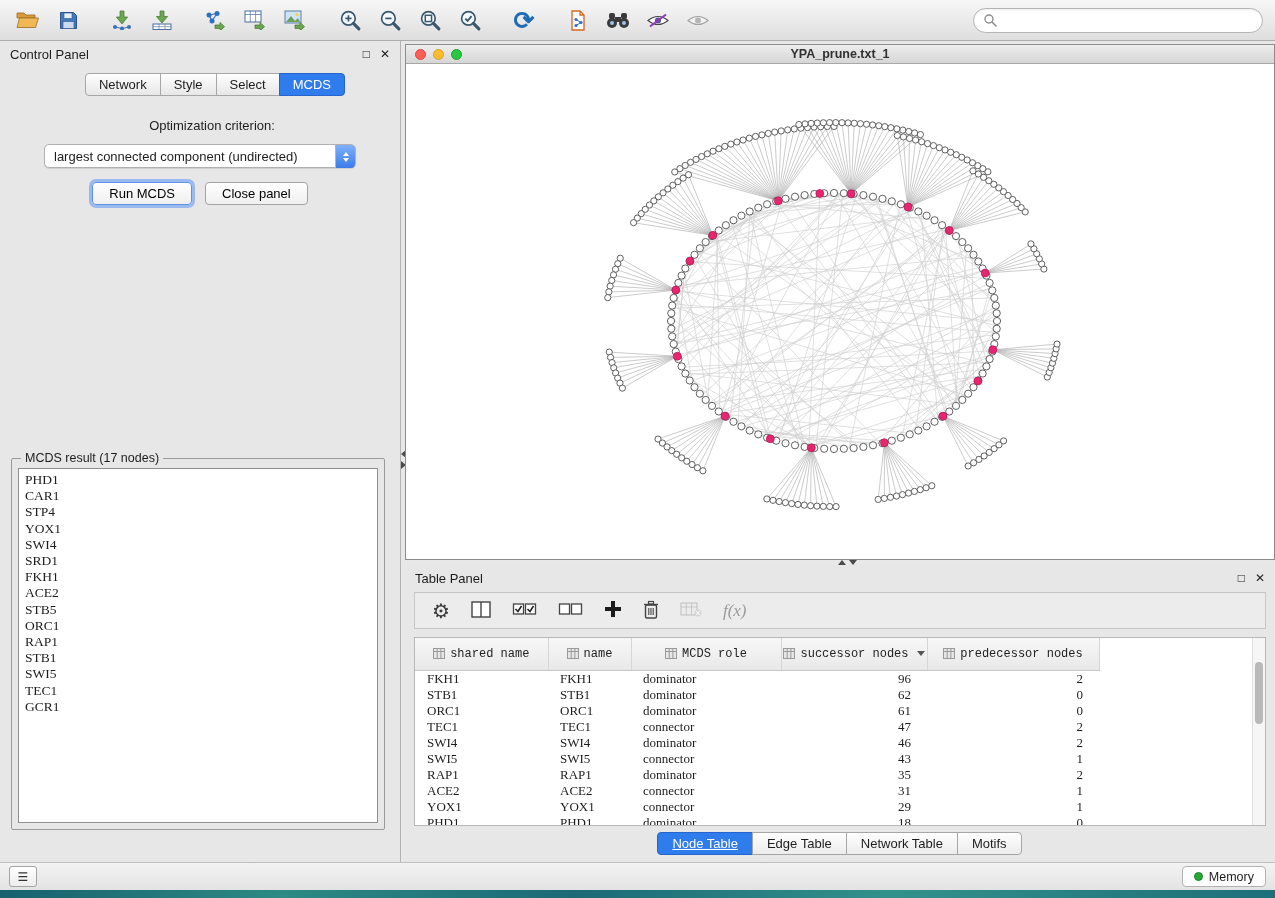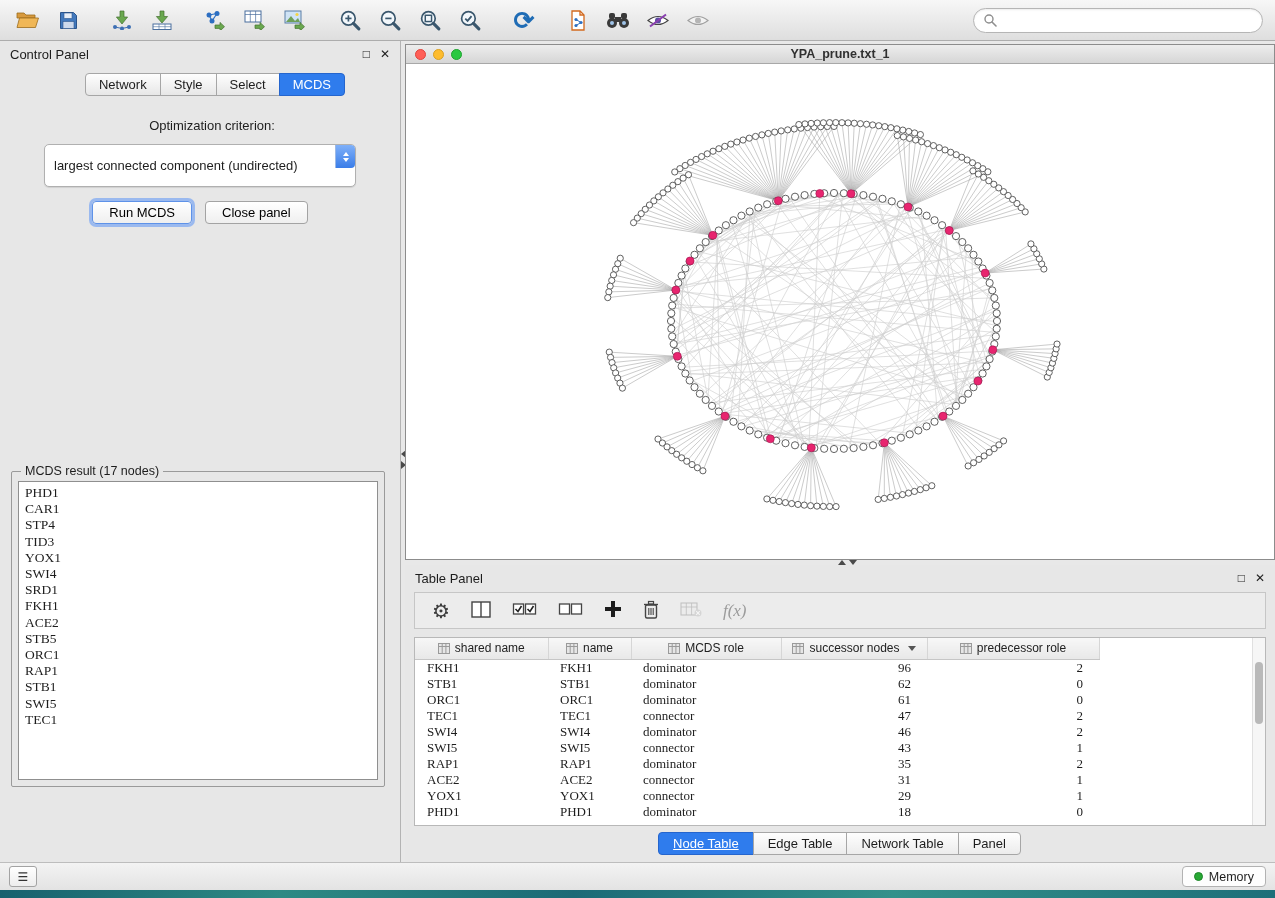--- a/index.html
+++ b/index.html
@@ -18,28 +18,28 @@
   .control-panel{position:absolute;left:0;top:41px;width:401px;height:821px;background:#e7e7e7;border-right:1px solid #b3b3b3;}
   .panel-header{height:26px;display:flex;align-items:center;padding:0 10px;font-size:13px;}
   .win-controls{margin-left:auto;display:flex;gap:10px;font-size:12px;color:#222;}
   .win-controls span{cursor:default;}
   .tabbar{display:flex;justify-content:center;margin-top:6px;margin-left:31px;}
   .tab{padding:3px 13px;border:1px solid #a6a6a6;background:linear-gradient(#fefefe,#e7e7e7);font-size:13px;margin-left:-1px;cursor:default;}
   .tab:first-child{border-radius:4px 0 0 4px;}
   .tab:last-child{border-radius:0 4px 4px 0;}
   .tab.active{background:#2f7ced;border-color:#2565cd;color:#fff;}
   .opt-label{text-align:center;margin-top:22px;font-size:13px;padding-left:24px;}
-  .dropdown{width:312px;height:43px;margin:11px auto 0;background:#fff;border:1px solid #b0b0b0;border-radius:5px;display:flex;align-items:center;padding-left:9px;font-size:13px;position:relative;box-shadow:0 1px 1px rgba(0,0,0,.10);}
+  .dropdown{width:312px;height:24px;margin:11px auto 0;background:#fff;border:1px solid #b0b0b0;border-radius:5px;display:flex;align-items:center;padding-left:9px;font-size:13px;position:relative;box-shadow:0 1px 1px rgba(0,0,0,.10);}
   .dropdown .caps{position:absolute;right:0;top:0;width:20px;height:23px;background:linear-gradient(#7fb0f9,#3a7de8);border-radius:0 4px 4px 0;display:flex;flex-direction:column;align-items:center;justify-content:center;gap:2px;border-left:1px solid #9cb9e6;}
   .tri-up{width:0;height:0;border-left:3.5px solid transparent;border-right:3.5px solid transparent;border-bottom:4.5px solid #fff;}
   .tri-dn{width:0;height:0;border-left:3.5px solid transparent;border-right:3.5px solid transparent;border-top:4.5px solid #fff;}
   .btnrow{display:flex;justify-content:center;gap:13px;margin-top:14px;}
   .mac-btn{padding:3px 16px;background:linear-gradient(#ffffff,#efefef);border:1px solid #a3a3a3;border-radius:4px;font-size:13px;cursor:default;}
   .mac-btn.focused{box-shadow:0 0 0 3px rgba(103,155,245,.6);border-color:#5e92e8;}
-  .result-box{position:absolute;left:11px;width:374px;top:430px;height:316px;border:1px solid #9a9a9a;border-radius:2px;}
+  .result-box{position:absolute;left:11px;width:374px;top:417px;height:372px;border:1px solid #9a9a9a;border-radius:2px;}
   .result-legend{position:absolute;top:-8px;left:9px;background:#e7e7e7;padding:0 4px;font-size:12.5px;}
   .result-list{position:absolute;left:6px;right:6px;top:9px;bottom:6px;background:#fff;border:1px solid #8f8f8f;overflow:hidden;padding:3px 6px;font-family:"Liberation Serif",serif;font-size:13.5px;line-height:16.2px;}
   .mcds-item{white-space:nowrap;cursor:default;}
 
   
   .vsplit-handle{position:absolute;left:401px;top:448px;width:5px;height:22px;display:flex;flex-direction:column;align-items:center;justify-content:center;gap:3px;}
   .h-left{width:0;height:0;border-top:4px solid transparent;border-bottom:4px solid transparent;border-right:5px solid #4a4a4a;}
   .h-right{width:0;height:0;border-top:4px solid transparent;border-bottom:4px solid transparent;border-left:5px solid #4a4a4a;}
   .hsplit-handle{position:absolute;left:836px;top:560px;width:22px;height:5px;display:flex;align-items:center;justify-content:center;gap:3px;}
   .h-up{width:0;height:0;border-left:4px solid transparent;border-right:4px solid transparent;border-bottom:5px solid #4a4a4a;}
@@ -55,21 +55,21 @@
   .light.green{background:#28c840;border:1px solid #1ea32f;}
   .net-canvas{position:absolute;left:0;top:20px;right:0;bottom:0;background:#fff;}
 
   
   .table-panel{position:absolute;left:405px;top:565px;width:870px;height:297px;background:#e7e7e7;}
   .tp-header{height:26px;display:flex;align-items:center;padding:0 10px;font-size:13px;justify-content:flex-end;}
   .tp-toolbar{position:absolute;left:9px;right:9px;top:27px;height:37px;background:#ececec;border:1px solid #c6c6c6;display:flex;align-items:center;gap:21px;padding:0 17px;}
   .fx{font-family:"Liberation Serif",serif;font-style:italic;font-size:17px;color:#9b9b9b;}
   .ntable{position:absolute;left:9px;right:9px;top:72px;bottom:36px;background:#fff;border:1px solid #b8b8b8;overflow:hidden;}
   table{border-collapse:collapse;table-layout:fixed;width:684px;}
-  thead th{background:linear-gradient(#f7f7f7,#e8e8e8);border-right:1px solid #d6d6d6;border-bottom:1px solid #c6c6c6;font-weight:normal;height:21px;font-size:12px;color:#222;cursor:default;}
+  thead th{background:linear-gradient(#f7f7f7,#e8e8e8);border-right:1px solid #d6d6d6;border-bottom:1px solid #c6c6c6;font-weight:normal;height:32px;font-size:12px;color:#222;cursor:default;font-family:Liberation Mono, monospace;}
   .thc{display:flex;align-items:center;justify-content:center;gap:5px;}
   td{height:16px;line-height:16px;padding:0 0 0 12px;font-family:"Liberation Serif",serif;font-size:13px;white-space:nowrap;overflow:hidden;}
   td.num{text-align:right;padding:0 16px 0 0;}
   .sortchev{width:0;height:0;border-left:4px solid transparent;border-right:4px solid transparent;border-top:5px solid #555;margin-left:3px;}
   .vscroll{position:absolute;right:0;top:0;bottom:0;width:13px;background:#f6f6f6;border-left:1px solid #e0e0e0;}
   .vthumb{position:absolute;left:2px;right:2px;top:24px;height:62px;background:#b9b9b9;border-radius:5px;}
   .tp-tabs{position:absolute;left:0;right:0;top:267px;display:flex;justify-content:center;}
   .btab{padding:3px 14px;border:1px solid #a6a6a6;background:linear-gradient(#fefefe,#ececec);font-size:13px;margin-left:-1px;cursor:default;}
   .btab:first-child{border-radius:4px 0 0 4px;text-decoration:underline;}
   .btab:last-child{border-radius:0 4px 4px 0;}
@@ -260,32 +260,32 @@
   <div class="btnrow">
     <button class="mac-btn focused">Run MCDS</button>
     <button class="mac-btn">Close panel</button>
   </div>
   <div class="result-box">
     <div class="result-legend">MCDS result (17 nodes)</div>
     <div class="result-list">
         <div class="mcds-item">PHD1</div>
         <div class="mcds-item">CAR1</div>
         <div class="mcds-item">STP4</div>
-        <div class="mcds-item">TID3</div>
         <div class="mcds-item">YOX1</div>
         <div class="mcds-item">SWI4</div>
         <div class="mcds-item">SRD1</div>
         <div class="mcds-item">FKH1</div>
         <div class="mcds-item">ACE2</div>
         <div class="mcds-item">STB5</div>
         <div class="mcds-item">ORC1</div>
         <div class="mcds-item">RAP1</div>
         <div class="mcds-item">STB1</div>
         <div class="mcds-item">SWI5</div>
         <div class="mcds-item">TEC1</div>
+        <div class="mcds-item">GCR1</div>
       </div>
   </div>
 </div>
 
 <div class="vsplit-handle">
     <span class="h-left"></span>
     <span class="h-right"></span>
   </div>
 <div class="hsplit-handle">
     <span class="h-up"></span>
@@ -1030,21 +1030,21 @@
               </span>
             </th>
           <th>
               <span class="thc">
                 <svg width="12" height="11" viewBox="0 0 12 11">
                   <rect x="0.5" y="0.5" width="11" height="10" fill="#e6e6e6" stroke="#9a9a9a"></rect>
                   <line x1="0.5" y1="3.5" x2="11.5" y2="3.5" stroke="#9a9a9a"></line>
                   <line x1="4.2" y1="0.5" x2="4.2" y2="10.5" stroke="#9a9a9a"></line>
                   <line x1="7.9" y1="0.5" x2="7.9" y2="10.5" stroke="#9a9a9a"></line>
                 </svg>
-                <span>predecessor role</span>
+                <span>predecessor nodes</span>
               </span>
             </th>
         </tr>
       </thead>
       <tbody>
           <tr>
             <td>FKH1</td>
             <td>FKH1</td>
             <td>dominator</td>
             <td class="num">96</td>
@@ -1116,21 +1116,21 @@
         </tbody>
     </table>
     <div class="vscroll">
         <div class="vthumb"></div>
       </div>
   </div>
   <div class="tp-tabs">
     <span class="btab active">Node Table</span>
     <span class="btab">Edge Table</span>
     <span class="btab">Network Table</span>
-    <span class="btab">Panel</span>
+    <span class="btab">Motifs</span>
   </div>
 </div>
 
 <div class="statusbar">
   <span class="menubtn">
       <span>☰</span>
     </span>
   <span class="membtn">
     <span class="memdot"></span>
     <span>Memory</span>

